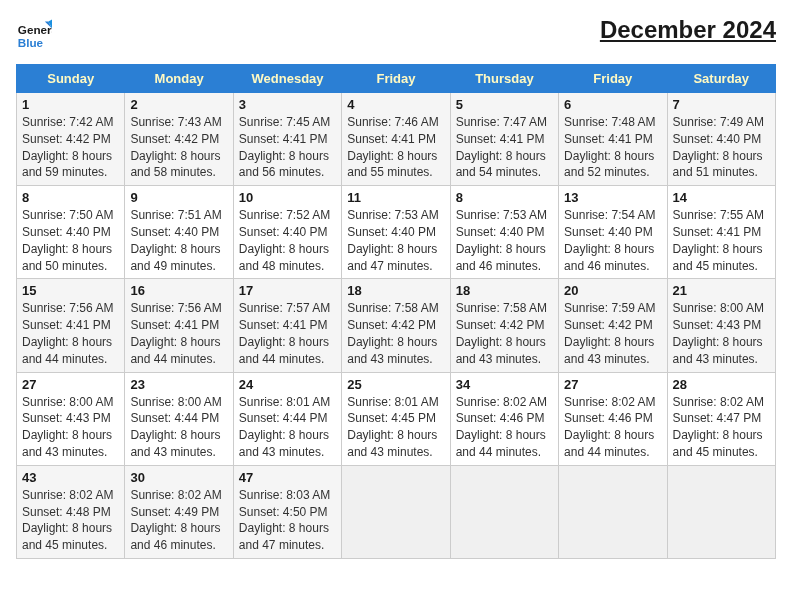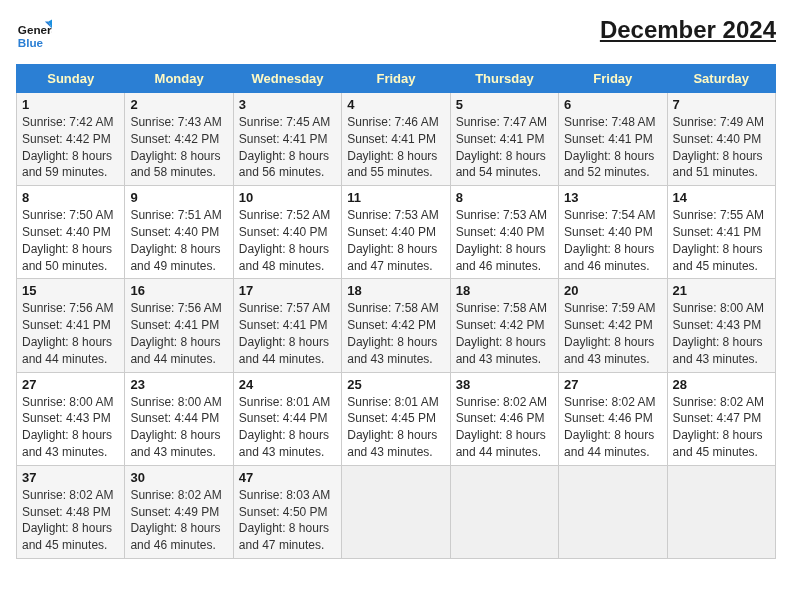--- a/index.html
+++ b/index.html
@@ -314,21 +314,21 @@
         </td>
         <td>
           <span class="day-num">25</span>
           <span class="day-detail">
             Sunrise: 8:01 AM<br>
             Sunset: 4:45 PM<br>
             Daylight: 8 hours and 43 minutes.
           </span>
         </td>
         <td>
-          <span class="day-num">38</span>
+          <span class="day-num">34</span>
           <span class="day-detail">
             Sunrise: 8:02 AM<br>
             Sunset: 4:46 PM<br>
             Daylight: 8 hours and 44 minutes.
           </span>
         </td>
         <td>
           <span class="day-num">27</span>
           <span class="day-detail">
             Sunrise: 8:02 AM<br>
@@ -340,21 +340,21 @@
           <span class="day-num">28</span>
           <span class="day-detail">
             Sunrise: 8:02 AM<br>
             Sunset: 4:47 PM<br>
             Daylight: 8 hours and 45 minutes.
           </span>
         </td>
       </tr>
       <tr>
         <td>
-          <span class="day-num">37</span>
+          <span class="day-num">43</span>
           <span class="day-detail">
             Sunrise: 8:02 AM<br>
             Sunset: 4:48 PM<br>
             Daylight: 8 hours and 45 minutes.
           </span>
         </td>
         <td>
           <span class="day-num">30</span>
           <span class="day-detail">
             Sunrise: 8:02 AM<br>

